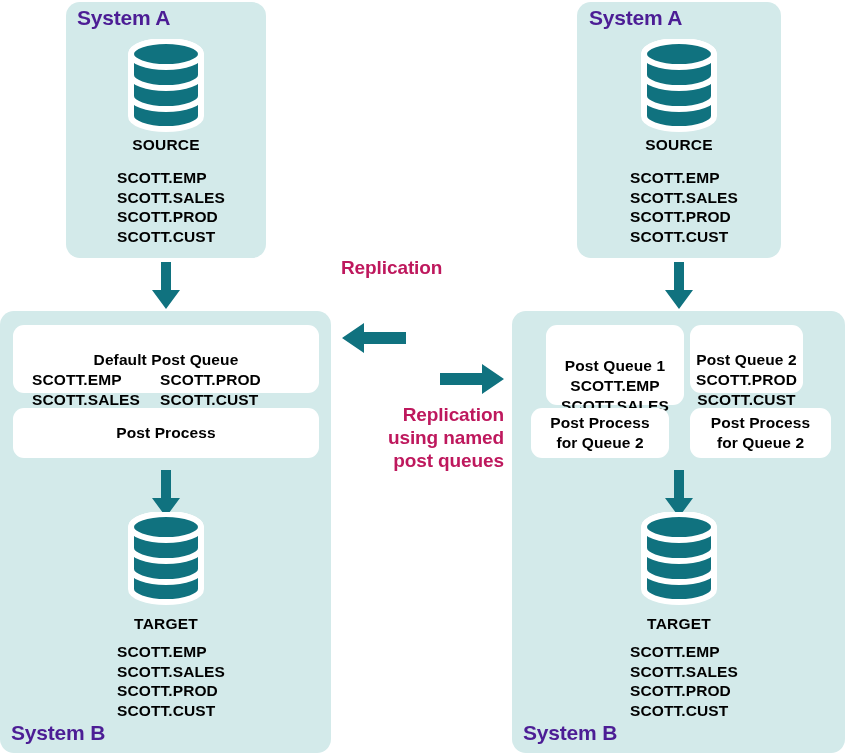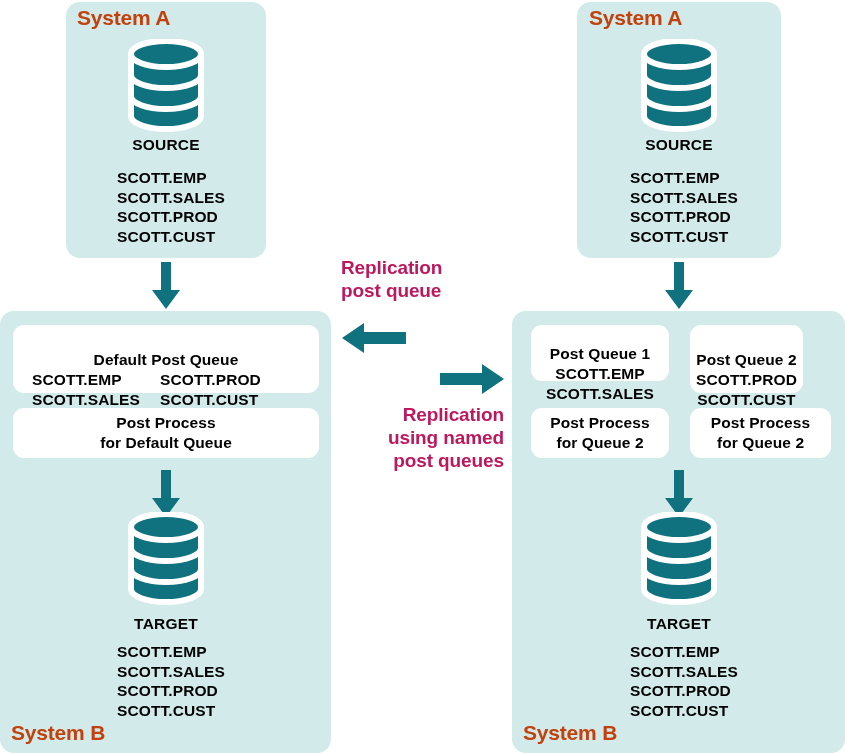--- a/index.html
+++ b/index.html
@@ -16,21 +16,21 @@
   }
 
   .panel {
     position: absolute;
     background: #d3eaea;
     border-radius: 14px;
   }
 
   .panel-title {
     position: absolute;
-    color: #c2410c;
+    color: #4c1d95;
     font-size: 21px;
     font-weight: bold;
     letter-spacing: -0.2px;
     white-space: nowrap;
   }
 
   
   .db {
     position: absolute;
     width: 82px;
@@ -137,21 +137,20 @@
     <span class="col-b">SCOTT.PROD</span>
   </div>
   <div class="row">
     <span class="col-a">SCOTT.SALES</span>
     <span class="col-b">SCOTT.CUST</span>
   </div>
 </div>
 
 <div class="wbox" style="left:13px; top:408px; width:306px; height:50px;">
   <div>Post Process</div>
-  <div>for Default Queue</div>
 </div>
 
 <div class="arrow" style="left:150px; top:470px;">
   <svg viewBox="0 0 32 48" width="32" height="48" aria-hidden="true">
     <path d="M11 0 h10 v28 h9 L16 47 L2 28 h9 z" fill="#10727f"></path>
   </svg>
 </div>
 
 <div class="db" style="left:125px; top:512px;">
   <svg viewBox="0 0 82 96" width="82" height="96" aria-hidden="true">
@@ -168,21 +167,20 @@
 
 <div class="table-list" style="left:117px; top:642px; white-space:pre;">SCOTT.EMP
 SCOTT.SALES
 SCOTT.PROD
 SCOTT.CUST</div>
 
 <div class="panel-title" style="left:11px; top:721px;">System B</div>
 
 <div class="center-label" style="left:341px; top:256px;">
   <div>Replication</div>
-  <div>post queue</div>
 </div>
 
 <div class="arrow" style="left:342px; top:323px;">
   <svg viewBox="0 0 64 30" width="64" height="30" aria-hidden="true">
     <path d="M64 9 H22 V0 L0 15 L22 30 V21 H64 z" fill="#10727f"></path>
   </svg>
 </div>
 
 <div class="arrow" style="left:440px; top:364px;">
   <svg viewBox="0 0 64 30" width="64" height="30" aria-hidden="true">
@@ -219,21 +217,21 @@
 SCOTT.CUST</div>
 
 <div class="arrow" style="left:663px; top:262px;">
   <svg viewBox="0 0 32 48" width="32" height="48" aria-hidden="true">
     <path d="M11 0 h10 v28 h9 L16 47 L2 28 h9 z" fill="#10727f"></path>
   </svg>
 </div>
 
 <div class="panel" style="left:512px; top:311px; width:333px; height:442px;"></div>
 
-<div class="wbox" style="left:531px; top:325px; width:138px; height:56px;">
+<div class="wbox" style="left:546px; top:325px; width:138px; height:80px;">
   <div class="hdr">Post Queue 1</div>
   <div>SCOTT.EMP</div>
   <div>SCOTT.SALES</div>
 </div>
 
 <div class="wbox" style="left:690px; top:325px; width:113px; height:68px;">
   <div class="hdr">Post Queue 2</div>
   <div>SCOTT.PROD</div>
   <div>SCOTT.CUST</div>
 </div>

